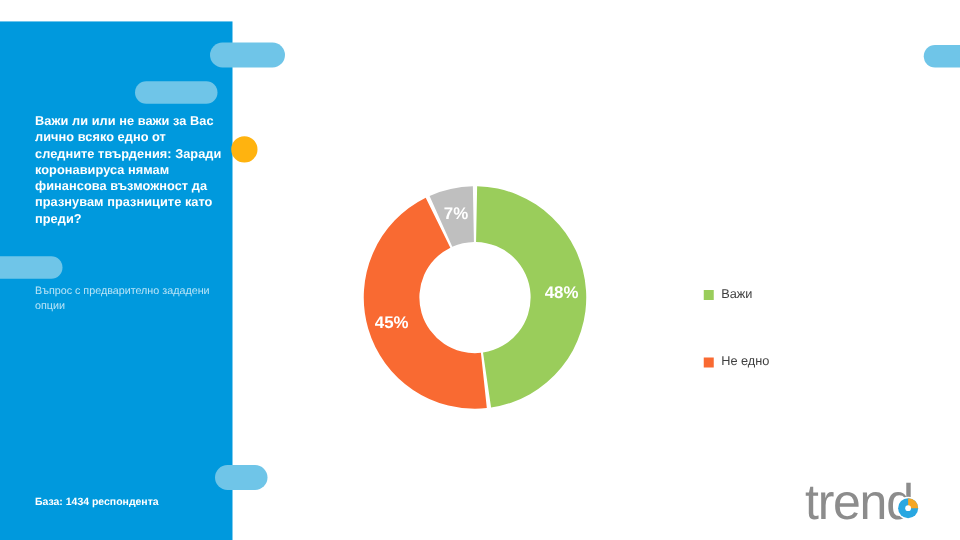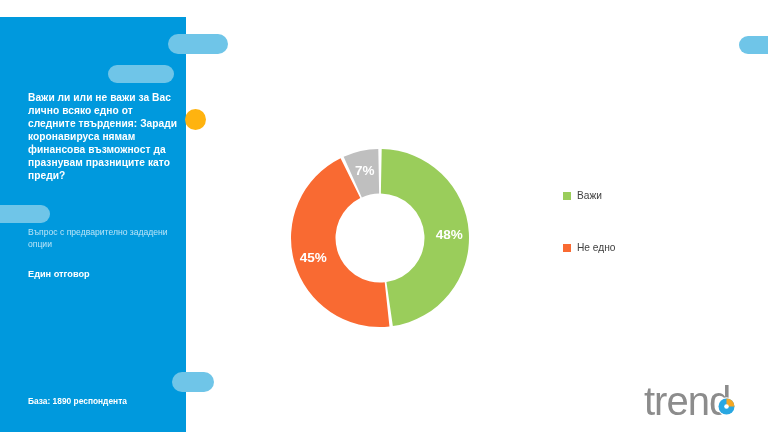--- a/index.html
+++ b/index.html
@@ -122,20 +122,21 @@
   .legend {
     position: absolute;
     left: 563px; top: 172px;
     width: 190px;
   }
   .legend-row {
     display: flex;
     align-items: center;
     height: 14px;
     margin-bottom: 38px;
+    margin-top: 40px;
   }
   .legend-swatch {
     width: 8px; height: 8px;
     flex: 0 0 8px;
     margin-right: 6px;
   }
   .legend-label {
     font-size: 10.2px;
     color: #3f3f3f;
     line-height: 1;
@@ -158,22 +159,21 @@
 
   <div class="deco deco-pill-2"></div>
   <div class="deco deco-pill-1"></div>
   <div class="deco deco-pill-3"></div>
   <div class="deco deco-pill-bottom"></div>
   <div class="deco deco-pill-topright"></div>
   <div class="deco-dot"></div>
 
   <div class="panel-title">Важи ли или не важи за Вас лично всяко едно от следните твърдения: Заради коронавируса нямам финансова възможност да празнувам празниците като преди?</div>
   <div class="panel-note">Въпрос с предварително зададени опции</div>
-  <div class="panel-answer">Един отговор</div>
-  <div class="panel-base">База: 1890 респондента</div>
+  <div class="panel-base">База: 1434 респондента</div>
 
   <div class="chart-area">
     <svg class="chart-svg" id="donut-svg" width="215" height="222" viewBox="0 0 215 222">
         <path d="M 106.70857237357238 22.01640162117367 A 89 89 0 0 1 117.84770188908665 199.06779522713828 L 111.42385094454332 155.03389761356914 A 44.5 44.5 0 0 0 105.85428618678618 66.50820081058683 Z" fill="#9acd5b"></path>
         <text x="174.28301548749062" y="111.64108213427505" text-anchor="middle" class="slice-label">48%</text>
         <path d="M 114.4575023489248 199.49607702785522 A 89 89 0 0 1 65.56666401664793 31.21270769587383 L 85.28333200832397 71.10635384793692 A 44.5 44.5 0 0 0 109.7287511744624 155.2480385139276 Z" fill="#f96a32"></path>
         <text x="38.33641234030662" y="135.36756258124333" text-anchor="middle" class="slice-label">45%</text>
         <path d="M 68.65858902605669 29.757758226259213 A 89 89 0 0 1 103.29142762642748 22.01640162117367 L 104.14571381321373 66.50820081058683 A 44.5 44.5 0 0 0 86.82929451302834 70.37887911312961 Z" fill="#bfbfbf"></path>
         <text x="89.85649618225197" y="48.25185838621216" text-anchor="middle" class="slice-label">7%</text>
       </svg>

